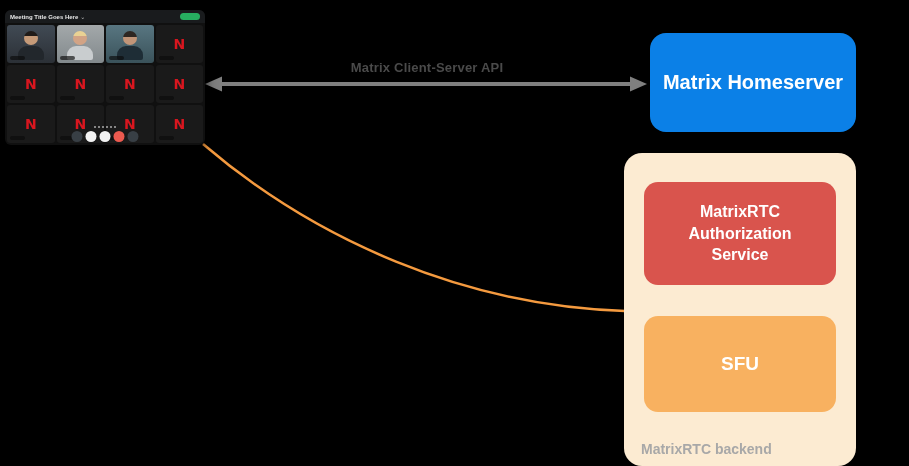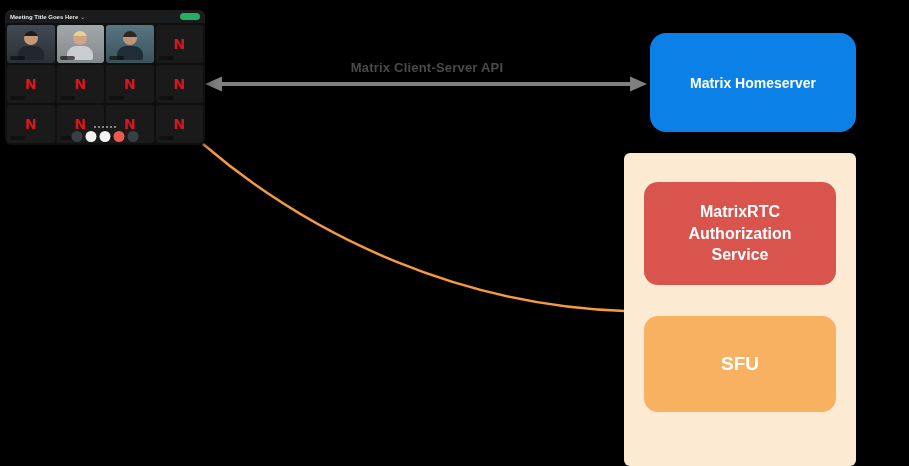--- a/index.html
+++ b/index.html
@@ -38,22 +38,22 @@
   .pager{position:absolute;left:0;right:0;bottom:17px;display:flex;justify-content:center;gap:2px;}
   .pdot{width:2px;height:2px;border-radius:50%;background:#cfcfcf;opacity:.8;}
   .controls{position:absolute;left:50%;transform:translateX(-50%);bottom:3px;display:flex;gap:3px;}
   .ctl{width:11px;height:11px;border-radius:50%;}
   .ctl.dark{background:#383f45;}
   .ctl.light{background:#f3f3f3;}
   .ctl.red{background:#ec5a4f;}
 
   
   .hs{position:absolute;left:650px;top:33px;width:206px;height:99px;background:#0b80e7;border-radius:16px;
-    display:flex;align-items:center;justify-content:center;color:#fff;font-weight:700;font-size:14px;text-align:center;}
-  .backend{position:absolute;left:624px;top:153px;width:232px;height:313px;background:#fcebd2;border-radius:6px;}
+    display:flex;align-items:center;justify-content:center;color:#fff;font-weight:700;font-size:20px;text-align:center;}
+  .backend{position:absolute;left:624px;top:153px;width:232px;height:313px;background:#fcebd2;border-radius:18px;}
   .box{position:absolute;left:20px;width:192px;border-radius:14px;display:flex;align-items:center;
     justify-content:center;color:#fff;font-weight:700;text-align:center;}
   .auth{top:29px;height:103px;background:#d9544d;font-size:16px;line-height:1.35;}
   .auth .wrap{display:block;width:130px;}
   .sfu{top:163px;height:96px;background:#f8b160;font-size:19px;}
   .backend-label{position:absolute;left:17px;bottom:9px;font-size:14px;font-weight:700;color:#a8a8a8;}
 </style>
 </head>
 <body>
 
@@ -159,15 +159,16 @@
     <span>Matrix Homeserver</span>
   </div>
 
   <div class="backend">
     <div class="box auth">
       <span class="wrap">MatrixRTC Authorization Service</span>
     </div>
     <div class="box sfu">
       <span>SFU</span>
     </div>
+    <div class="backend-label">MatrixRTC backend</div>
   </div>
 
 </div>
 
 </body></html>

